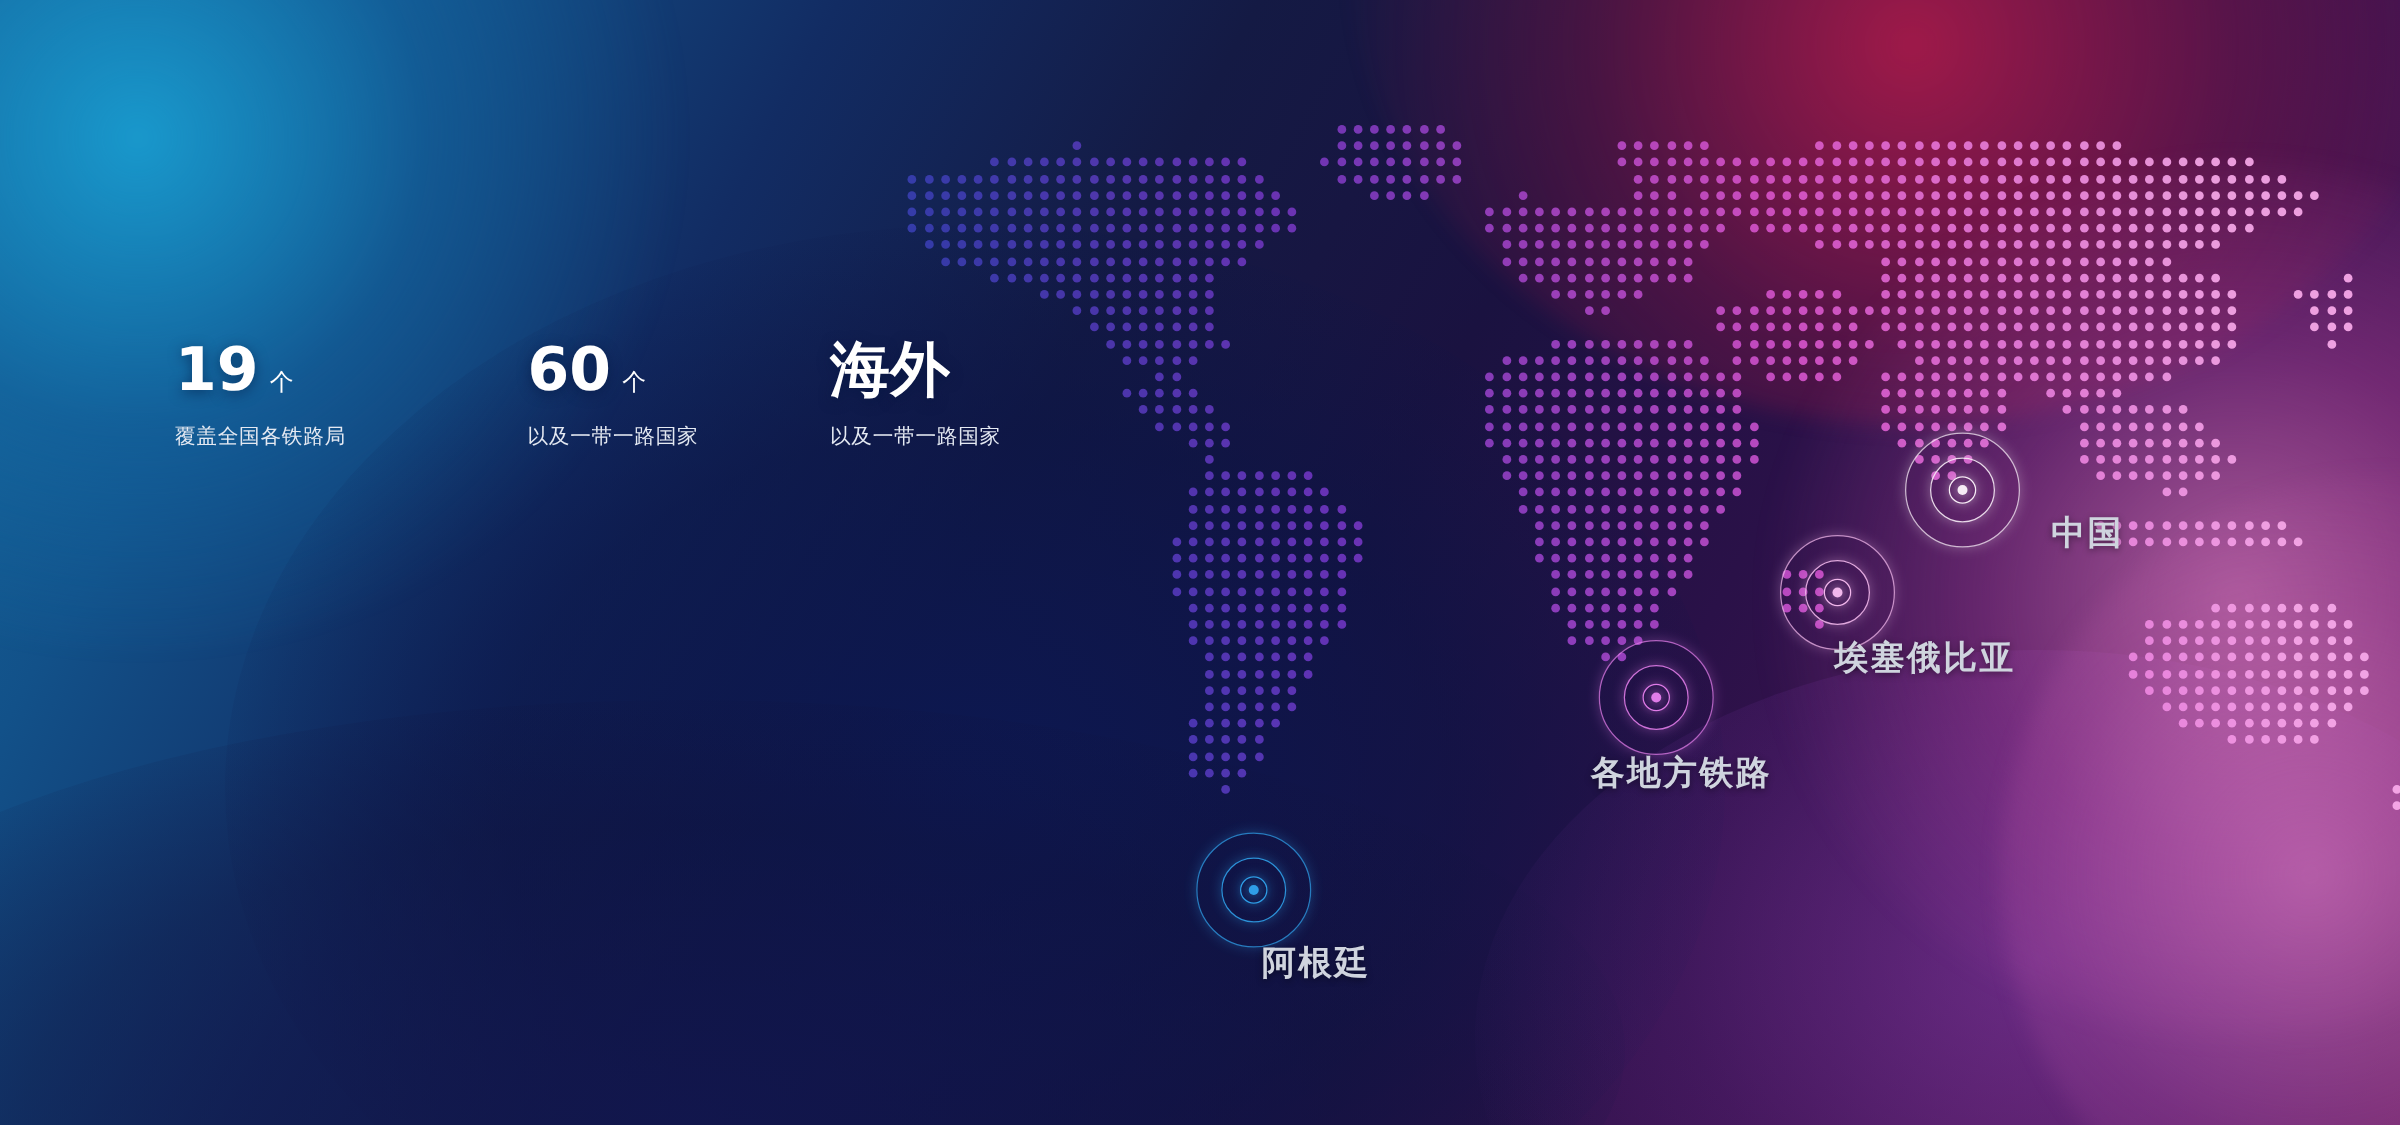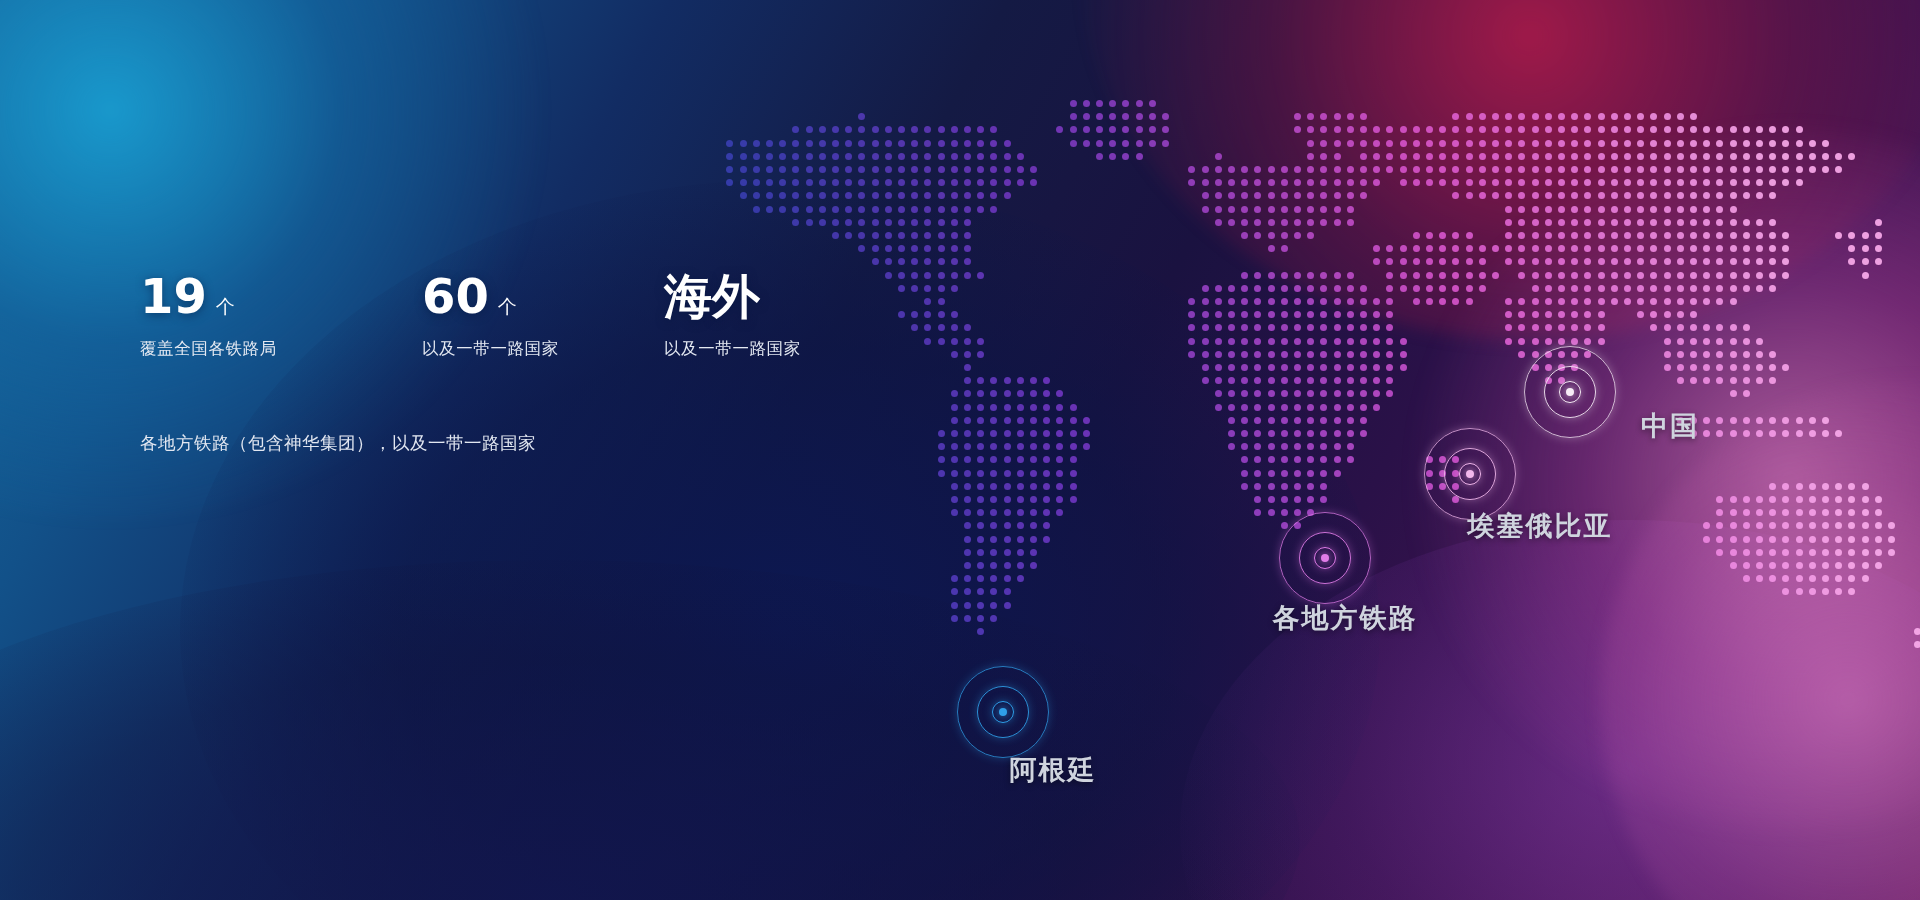--- a/index.html
+++ b/index.html
@@ -1553,17 +1553,16 @@
         <div class="stat-num">
           <span class="stat-value">海外</span>
           <span class="stat-unit"></span>
         </div>
         <div class="stat-label">以及一带一路国家</div>
       </div>
 
     </div>
 
     <div class="body-copy">
-      <div>各地方铁路（包含神华集团），以及一带一路国家</div>
     </div>
 
   </div>
 </div>
 
 </body></html>

